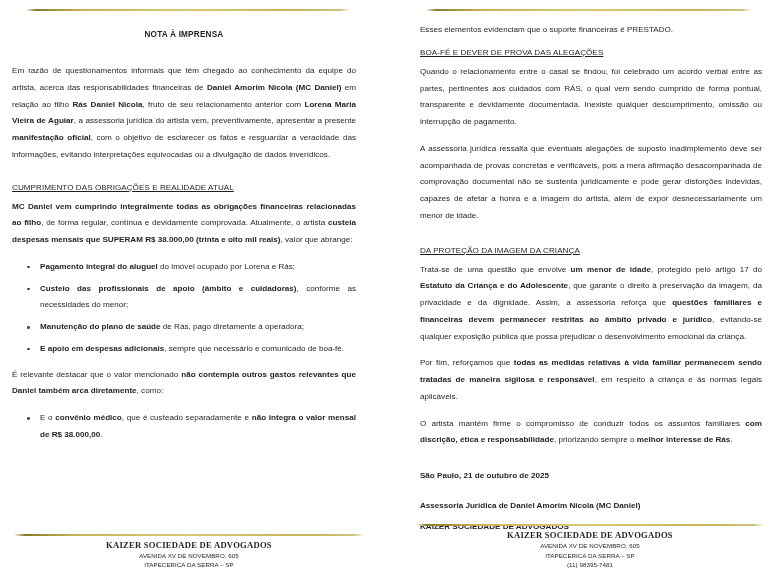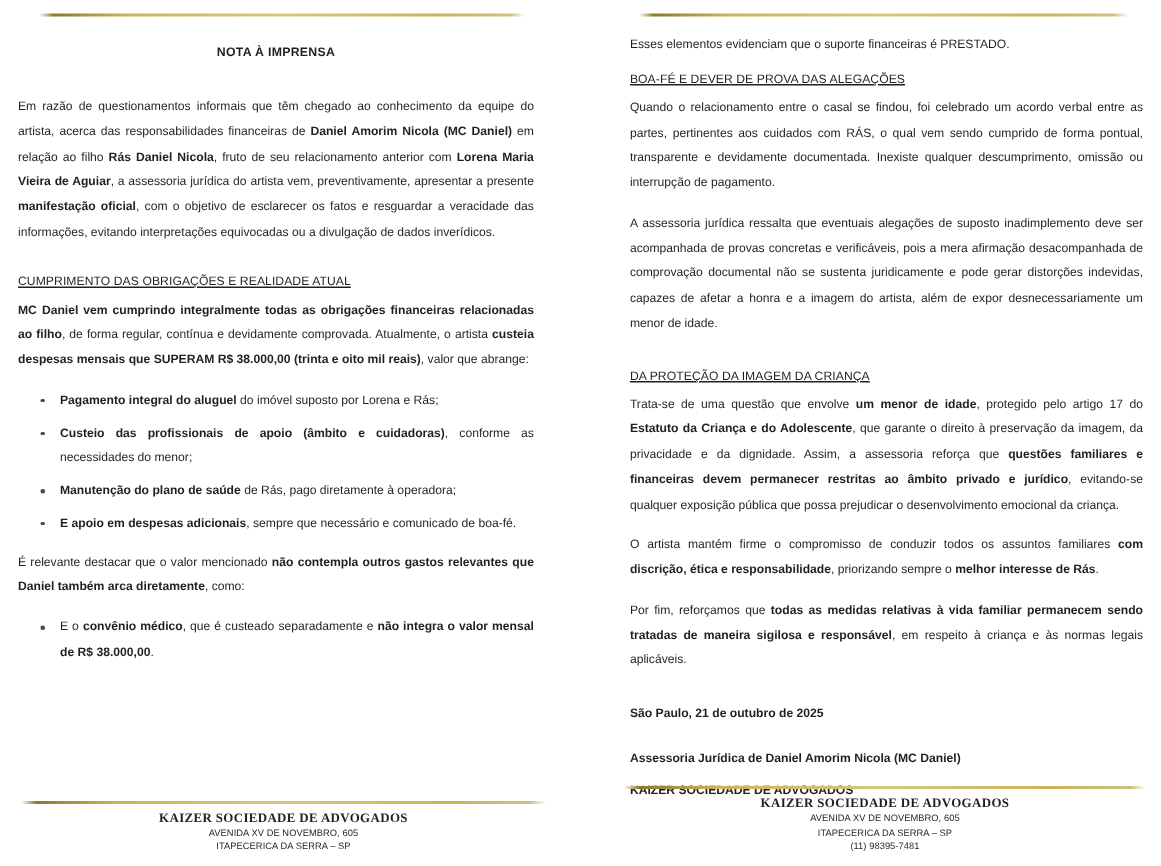--- a/index.html
+++ b/index.html
@@ -146,21 +146,21 @@
       <span>Em razão de questionamentos informais que têm chegado ao conhecimento da equipe do artista, acerca das responsabilidades financeiras de </span><b>Daniel Amorim Nicola (MC Daniel)</b><span> em relação ao filho </span><b>Rás Daniel Nicola</b><span>, fruto de seu relacionamento anterior com </span><b>Lorena Maria Vieira de Aguiar</b><span>, a assessoria jurídica do artista vem, preventivamente, apresentar a presente </span><b>manifestação oficial</b><span>, com o objetivo de esclarecer os fatos e resguardar a veracidade das informações, evitando interpretações equivocadas ou a divulgação de dados inverídicos.</span>
     </p>
 
     <div class="section-head" style="margin-top:19px;">CUMPRIMENTO DAS OBRIGAÇÕES E REALIDADE ATUAL</div>
 
     <p class="body">
       <b>MC Daniel vem cumprindo integralmente todas as obrigações financeiras relacionadas ao filho</b><span>, de forma regular, contínua e devidamente comprovada. Atualmente, o artista </span><b>custeia despesas mensais que SUPERAM R$ 38.000,00 (trinta e oito mil reais)</b><span>, valor que abrange:</span>
     </p>
 
     <ul class="bullets">
-      <li><b>Pagamento integral do aluguel</b><span> do imóvel suposto por Lorena e Rás;</span></li>
+      <li><b>Pagamento integral do aluguel</b><span> do imóvel ocupado por Lorena e Rás;</span></li>
       <li><b>Custeio das profissionais de apoio (âmbito e cuidadoras)</b><span>, conforme as necessidades do menor;</span></li>
       <li><b>Manutenção do plano de saúde</b><span> de Rás, pago diretamente à operadora;</span></li>
       <li><b>E apoio em despesas adicionais</b><span>, sempre que necessário e comunicado de boa-fé.</span></li>
     </ul>
 
     <p class="body">
       <span>É relevante destacar que o valor mencionado </span><b>não contempla outros gastos relevantes que Daniel também arca diretamente</b><span>, como:</span>
     </p>
 
     <ul class="bullets">
@@ -187,25 +187,25 @@
 
     <p class="body">A assessoria jurídica ressalta que eventuais alegações de suposto inadimplemento deve ser acompanhada de provas concretas e verificáveis, pois a mera afirmação desacompanhada de comprovação documental não se sustenta juridicamente e pode gerar distorções indevidas, capazes de afetar a honra e a imagem do artista, além de expor desnecessariamente um menor de idade.</p>
 
     <div class="section-head" style="margin-top:21px;">DA PROTEÇÃO DA IMAGEM DA CRIANÇA</div>
 
     <p class="body">
       <span>Trata-se de uma questão que envolve </span><b>um menor de idade</b><span>, protegido pelo artigo 17 do </span><b>Estatuto da Criança e do Adolescente</b><span>, que garante o direito à preservação da imagem, da privacidade e da dignidade. Assim, a assessoria reforça que </span><b>questões familiares e financeiras devem permanecer restritas ao âmbito privado e jurídico</b><span>, evitando-se qualquer exposição pública que possa prejudicar o desenvolvimento emocional da criança.</span>
     </p>
 
     <p class="body">
+      <span>Por fim, reforçamos que </span><b>todas as medidas relativas à vida familiar permanecem sendo tratadas de maneira sigilosa e responsável</b><span>, em respeito à criança e às normas legais aplicáveis.</span>
+    </p>
+
+    <p class="body">
       <span>O artista mantém firme o compromisso de conduzir todos os assuntos familiares </span><b>com discrição, ética e responsabilidade</b><span>, priorizando sempre o </span><b>melhor interesse de Rás</b><span>.</span>
-    </p>
-
-    <p class="body">
-      <span>Por fim, reforçamos que </span><b>todas as medidas relativas à vida familiar permanecem sendo tratadas de maneira sigilosa e responsável</b><span>, em respeito à criança e às normas legais aplicáveis.</span>
     </p>
 
     <div class="date-line">São Paulo, 21 de outubro de 2025</div>
 
     <div class="sign-line">Assessoria Jurídica de Daniel Amorim Nicola (MC Daniel)</div>
     <div class="sign-line second">KAIZER SOCIEDADE DE ADVOGADOS</div>
 
     <div class="footer footer-right">
       <div class="gold-rule"></div>
       <div class="footer-firm">KAIZER SOCIEDADE DE ADVOGADOS</div>

